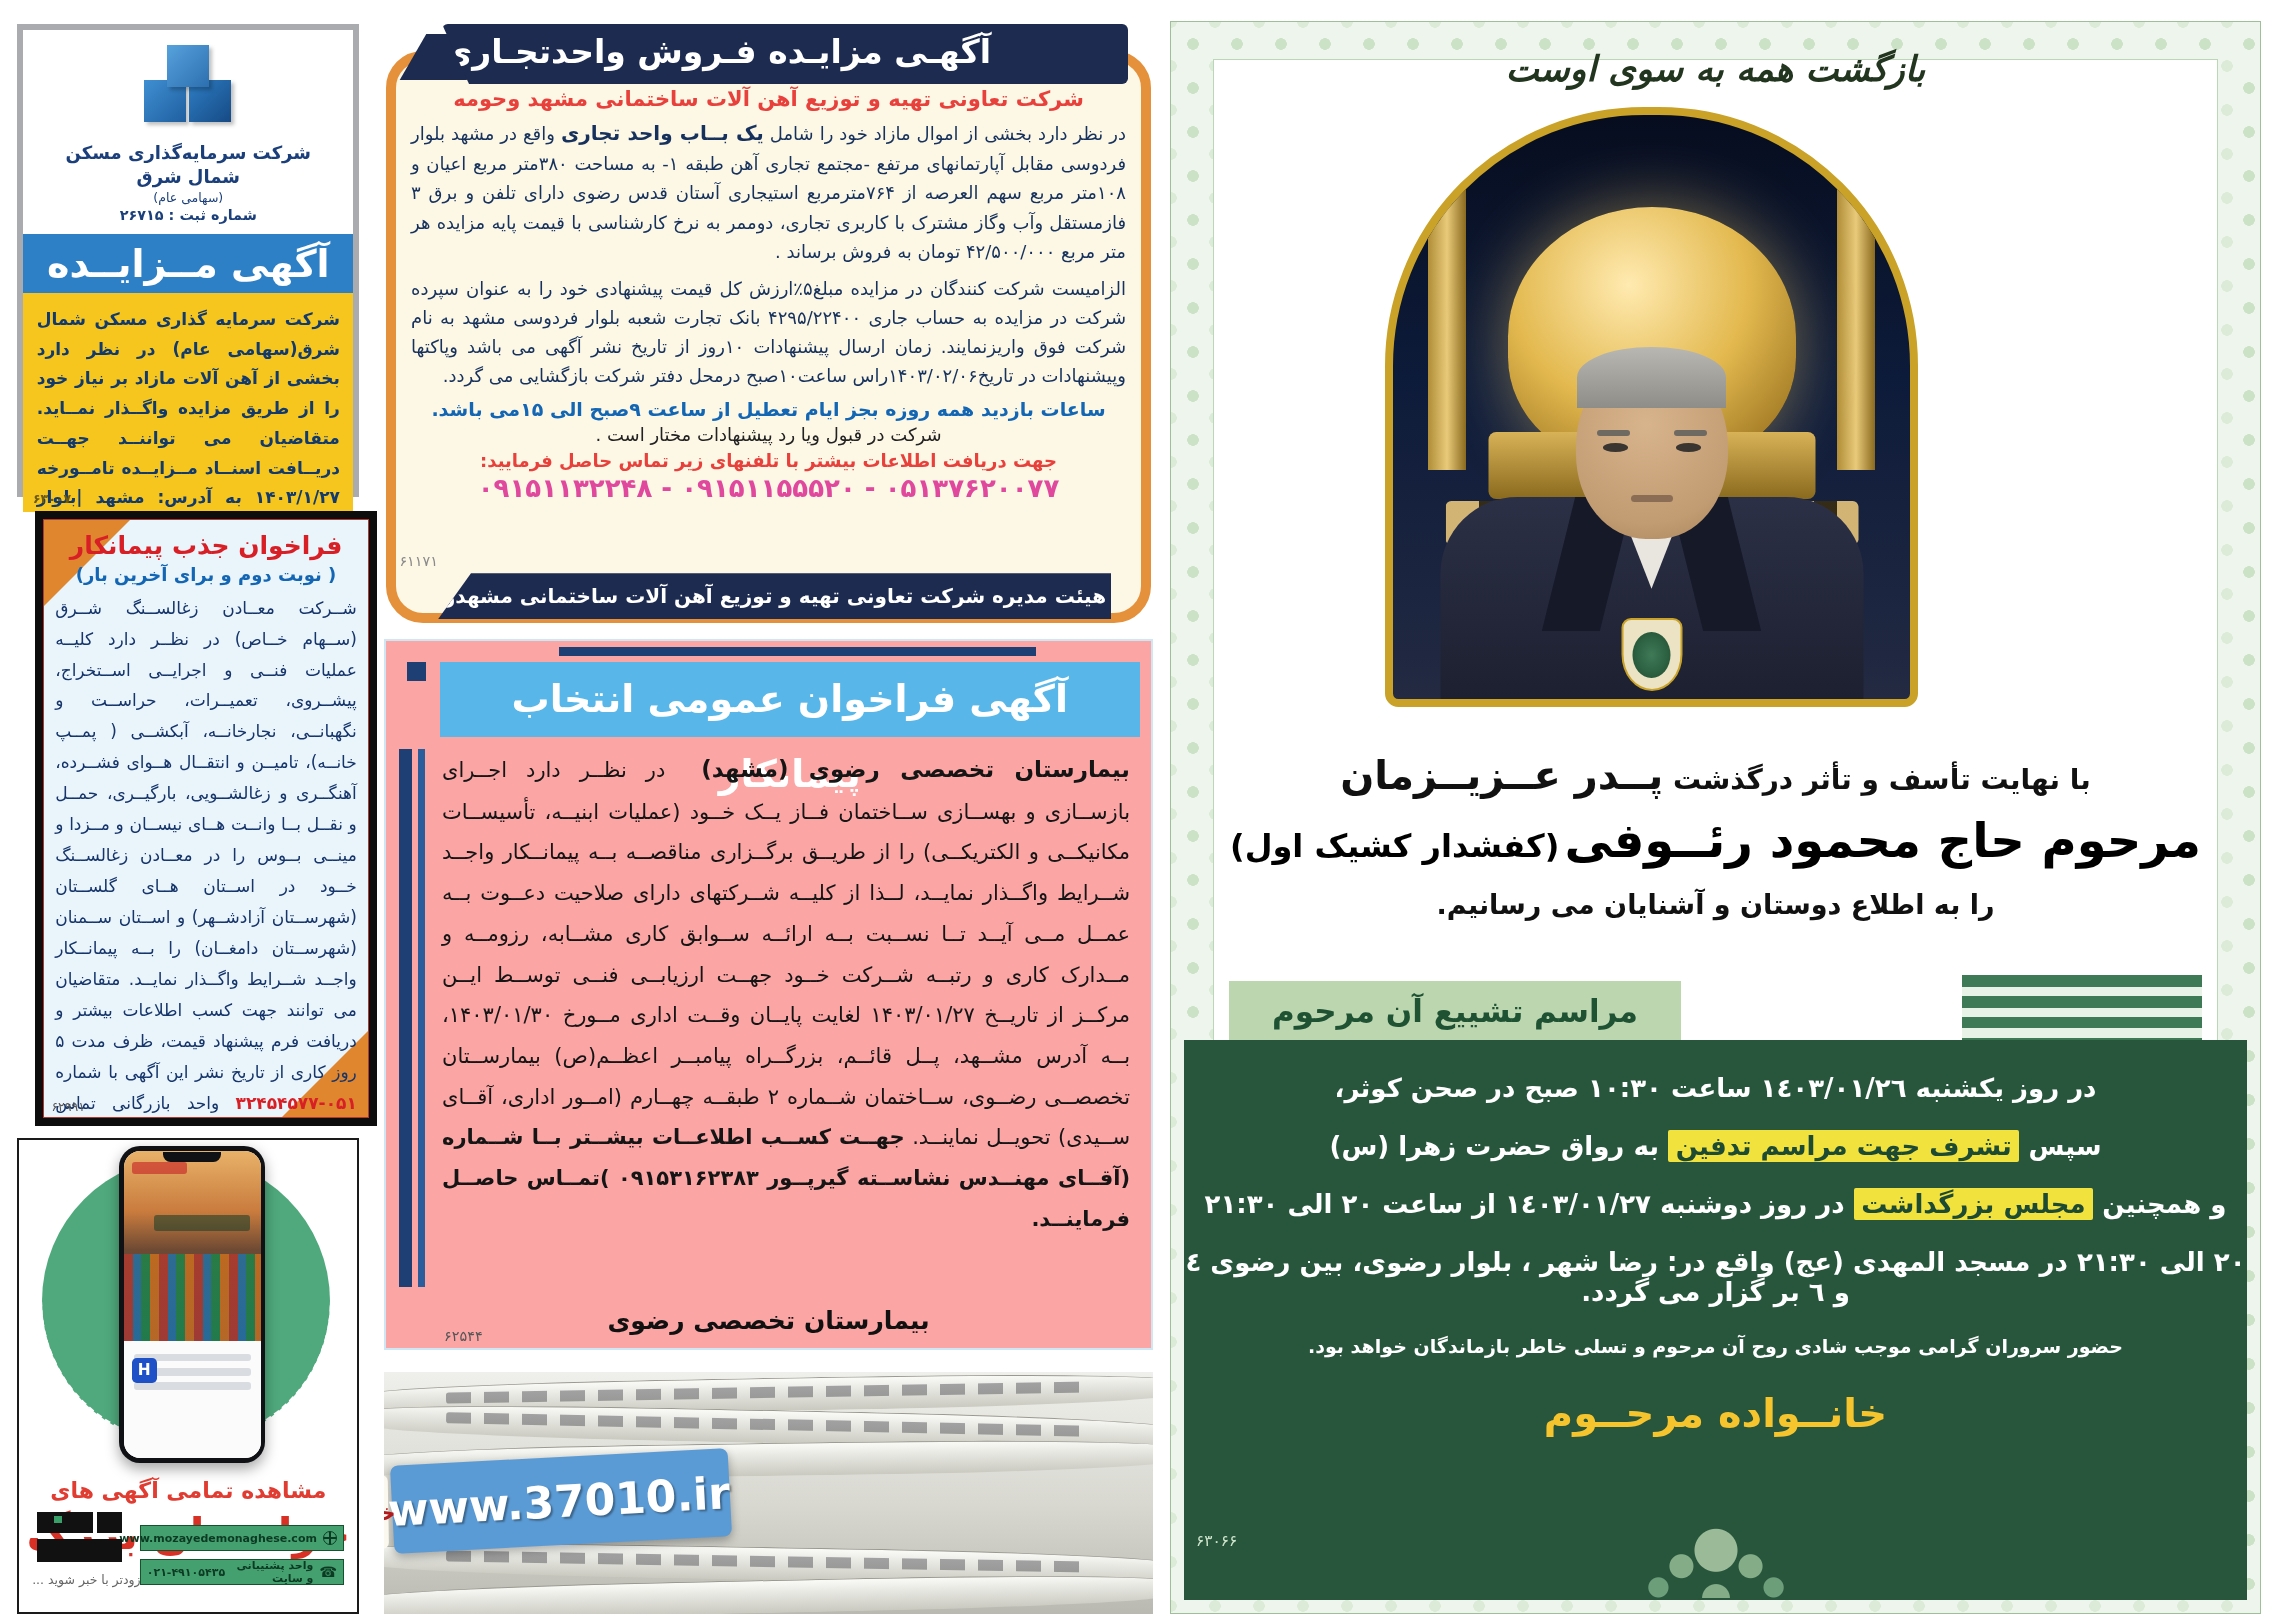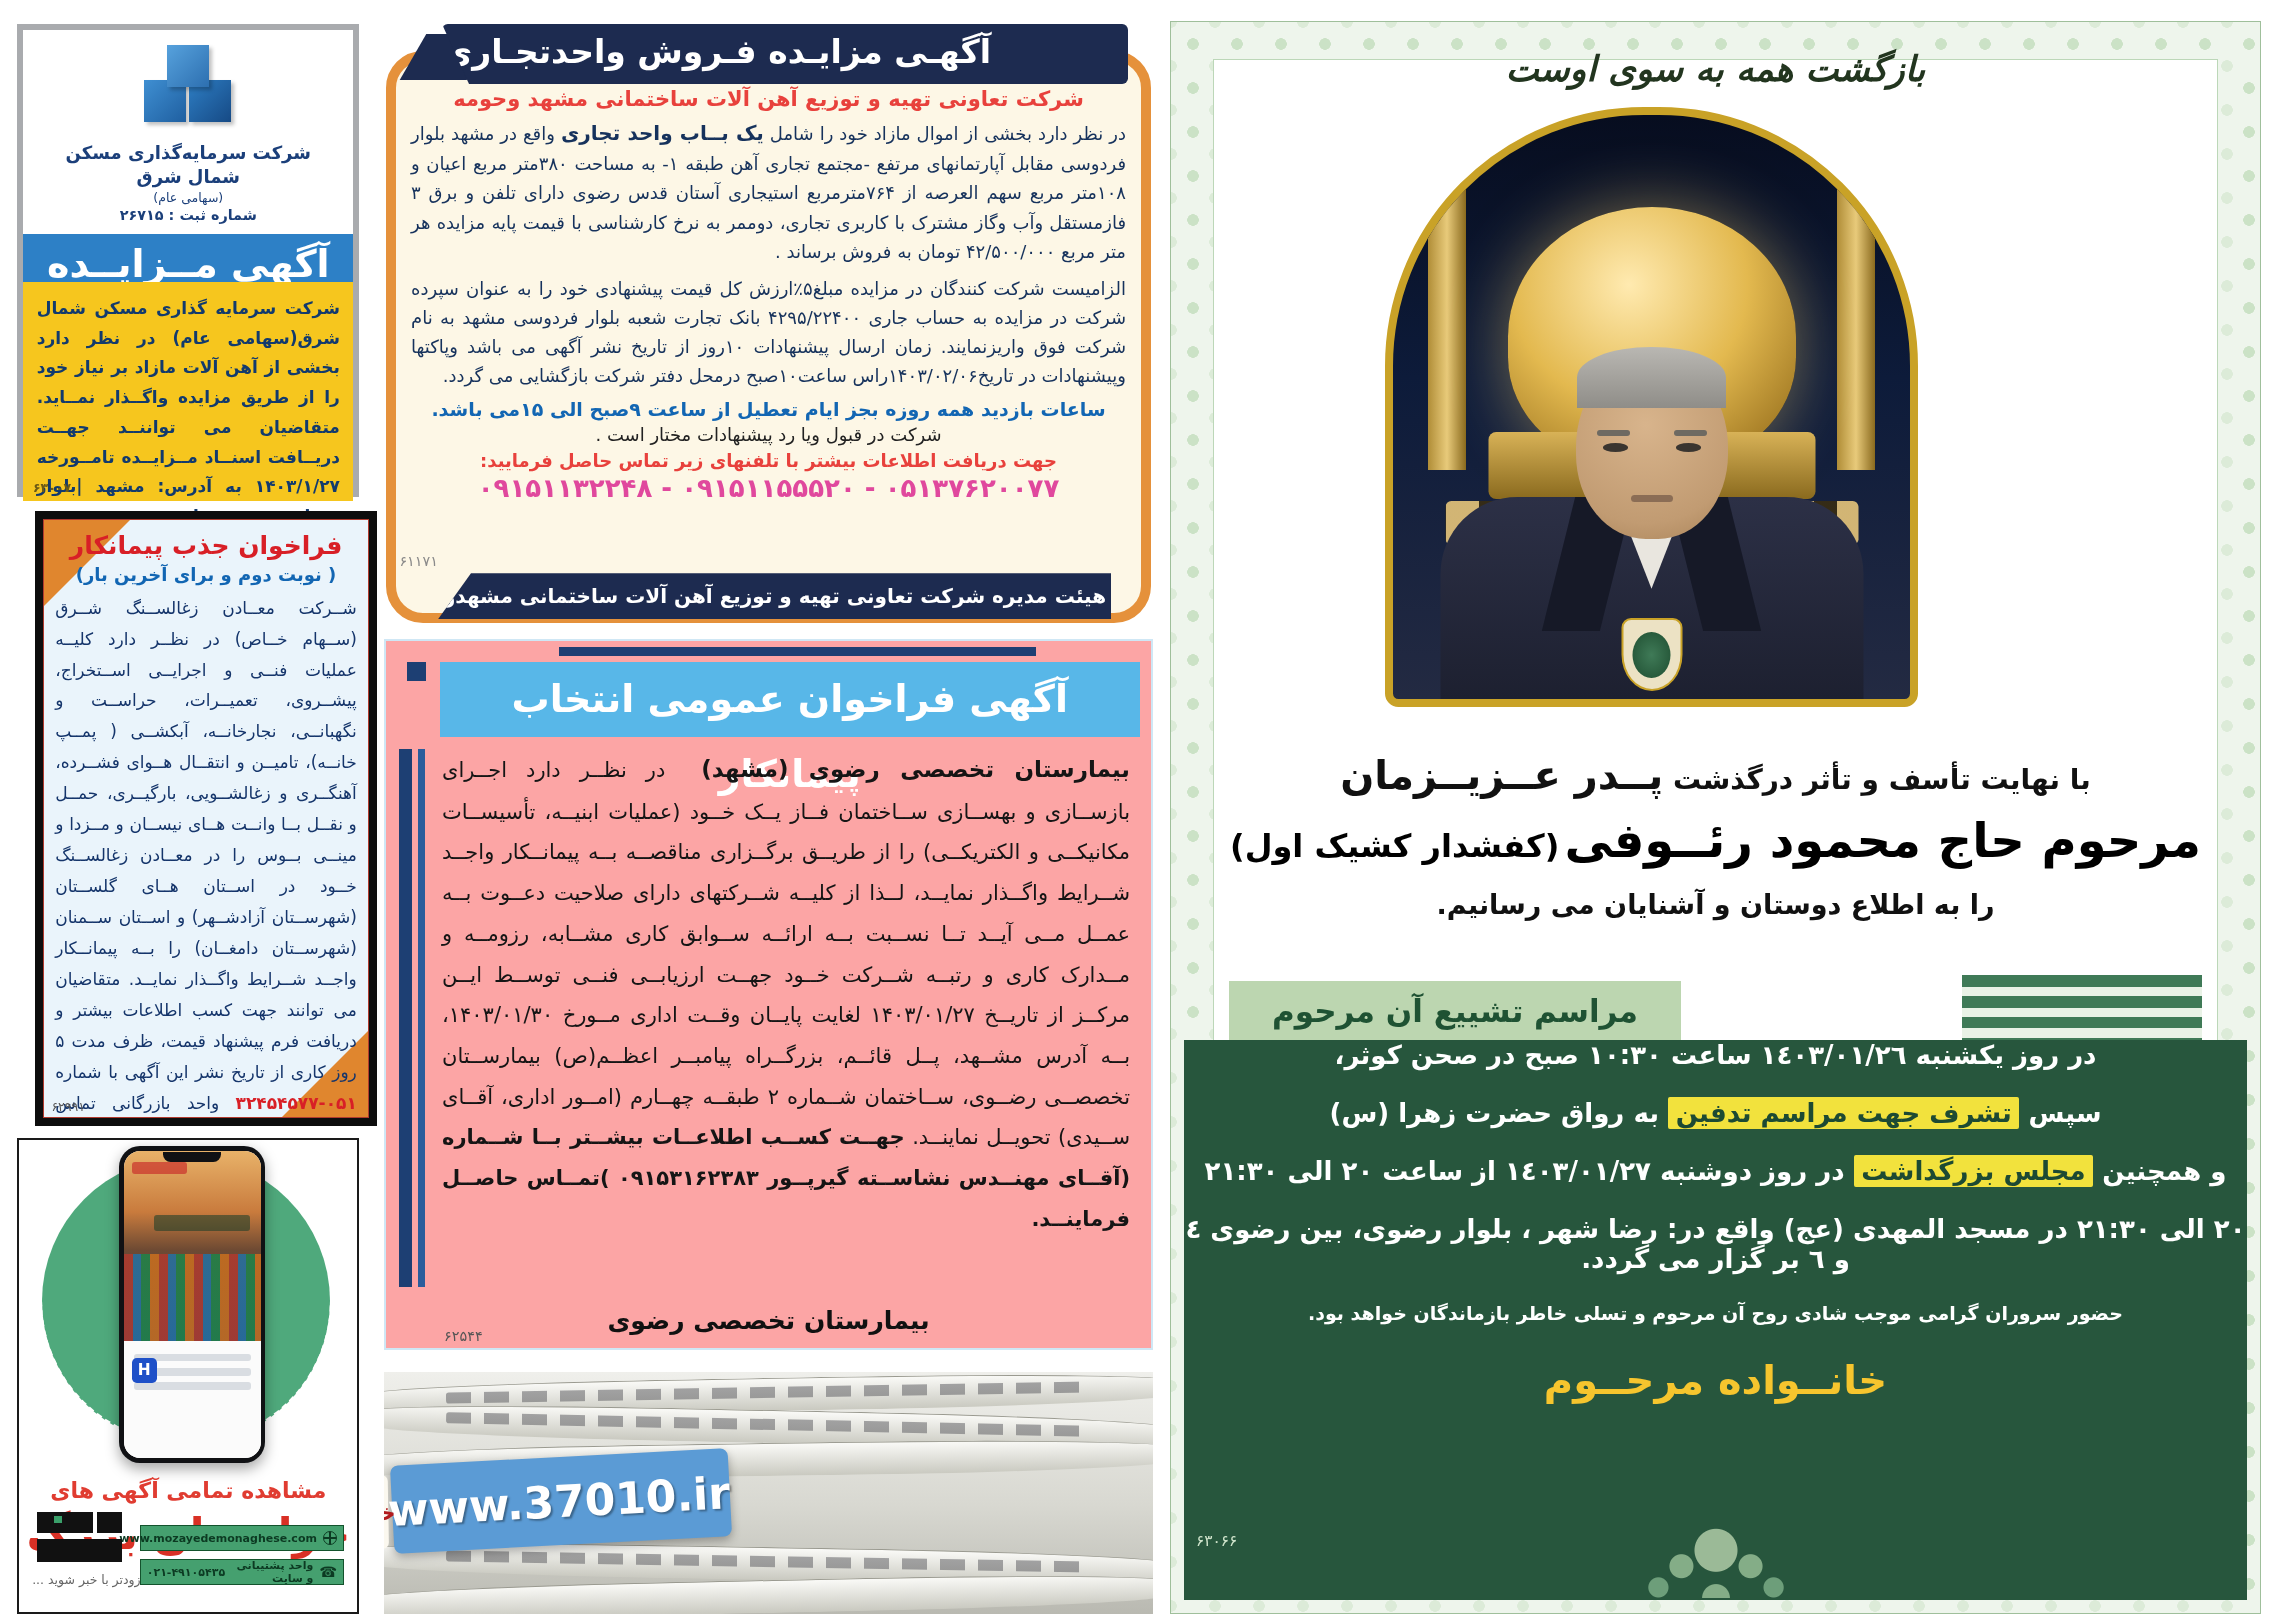--- a/index.html
+++ b/index.html
@@ -12,21 +12,21 @@
   .l-ad1 { left:17.3px; top:24px; width:342px; height:473px; background:#fff;
            border:6.7px solid #a9abae; }
   .cubes { position:relative; width:115px; height:92px; margin:15.4px auto 3.8px; }
   .cube { position:absolute; width:42px; height:42px; background:linear-gradient(135deg,#3f8fd2,#1f5fa0); box-shadow:2.9px 2.9px 3.8px rgba(0,0,0,.25); }
   .cube.c1 { left:13.4px; top:35px; }
   .cube.c2 { left:58px; top:35px; background:linear-gradient(135deg,#2e7ec4,#164a85); }
   .cube.c3 { left:36px; top:0; background:linear-gradient(135deg,#57a2dd,#2d6fb0); }
   .l-ad1 .co-name { text-align:center; color:#1b3f7a; font-weight:bold; font-size:18px; line-height:1.3; }
   .l-ad1 .co-sub  { text-align:center; color:#1b3f7a; font-size:12.5px; margin-top:1.9px; }
   .l-ad1 .co-reg  { text-align:center; color:#1b3f7a; font-weight:bold; font-size:14.4px; margin-top:1.9px; }
-  .l-ad1 .band { margin-top:11.5px; height:48px; background:#2d80c6; color:#fff;
+  .l-ad1 .band { margin-top:11.5px; height:59px; background:#2d80c6; color:#fff;
                  font-size:38px; font-weight:bold; text-align:center; line-height:60px; letter-spacing:3.8px; }
   .l-ad1 .ybody { background:#f6c61e; height:219px; padding:11.5px 13.4px 3.8px;
                   color:#123a6d; font-weight:bold; font-size:17px; line-height:1.75; text-align:justify; position:relative; }
   .l-ad1 .adid { position:absolute; bottom:1.9px; right:9.6px;  left:9.6px; right:auto; color:#6b5a15; font-size:12.5px; }
 
   .l-ad2 { left:35px; top:511px; width:342px; height:615px; background:#0d0d0d; padding:7.7px; overflow:hidden; }
   .l-ad2 .inner { position:relative; width:100%; height:100%; background:#eaf4fb; border:1.9px solid #b03a2e; padding:9.6px 11.5px; overflow:hidden; }
   .tri { position:absolute; width:0; height:0; }
   .tri.tr { top:0; left:0; border-left:86px solid #e0862e; border-bottom:86px solid transparent; }
   .tri.bl { bottom:0; right:0; border-right:86px solid #e0862e; border-top:86px solid transparent; }
@@ -166,21 +166,21 @@
   .obit .intro1 .big { font-size:40px; }
   .obit .nameline { position:absolute; top:790px; width:100%; text-align:center; color:#000; }
   .obit .nameline .nm { font-size:48px; font-weight:bold; }
   .obit .nameline .sfx { font-size:32px; font-weight:bold; }
   .obit .intro2 { position:absolute; top:867px; width:100%; text-align:center; color:#111; font-size:27px; font-weight:bold; }
   .obit .bandrow { position:absolute; top:959px; left:58px; right:58px; height:60px; }
   .obit .bandtitle { position:absolute; right:auto; left:0; width:452px; height:60px; background:#bcd6b0;
                      color:#1f5233; font-weight:bold; font-size:31px; text-align:center; line-height:60px; }
   .obit .stripes { position:absolute; left:auto; right:0; top:-5.8px; width:240px; height:67px;
                    background:repeating-linear-gradient(180deg,#3f7a57 0 11.5px,#e9f2e6 11.5px 21px); }
-  .gpanel { position:absolute; left:13.4px; right:13.4px; top:1018px; bottom:13.4px; background:#27563d; }
+  .gpanel { position:absolute; left:13.4px; right:13.4px; top:1018px; bottom:13.4px; background:#27563d; padding-top:33px; }
   .gpanel .line { text-align:center; color:#fff; font-size:26px; font-weight:bold; margin-bottom:28px; }
   .gpanel .hl { background:#f2e23d; color:#1d4a33; padding:1px 7.7px; border-radius:1.9px; }
   .gpanel .closing { text-align:center; color:#fff; font-size:19px; font-weight:bold; margin:15.4px 29px 0; }
   .gpanel .family { text-align:center; color:#f6c52e; font-size:40px; font-weight:bold; margin-top:33px; letter-spacing:1.9px; }
   .flower { position:absolute; bottom:1.9px; left:50%; transform:translateX(-50%); width:288px; height:106px; opacity:.8;
             background:radial-gradient(circle at 50% 100%, #9cc39a 0 13.4px, transparent 14.4px),
                        radial-gradient(circle at 30% 90%, #7fb08a 0 9.6px, transparent 10.6px),
                        radial-gradient(circle at 70% 90%, #7fb08a 0 9.6px, transparent 10.6px),
                        radial-gradient(circle at 50% 55%, #b9d3ae 0 21px, transparent 22px),
                        radial-gradient(circle at 38% 70%, #9cc39a 0 11.5px, transparent 12.5px),

